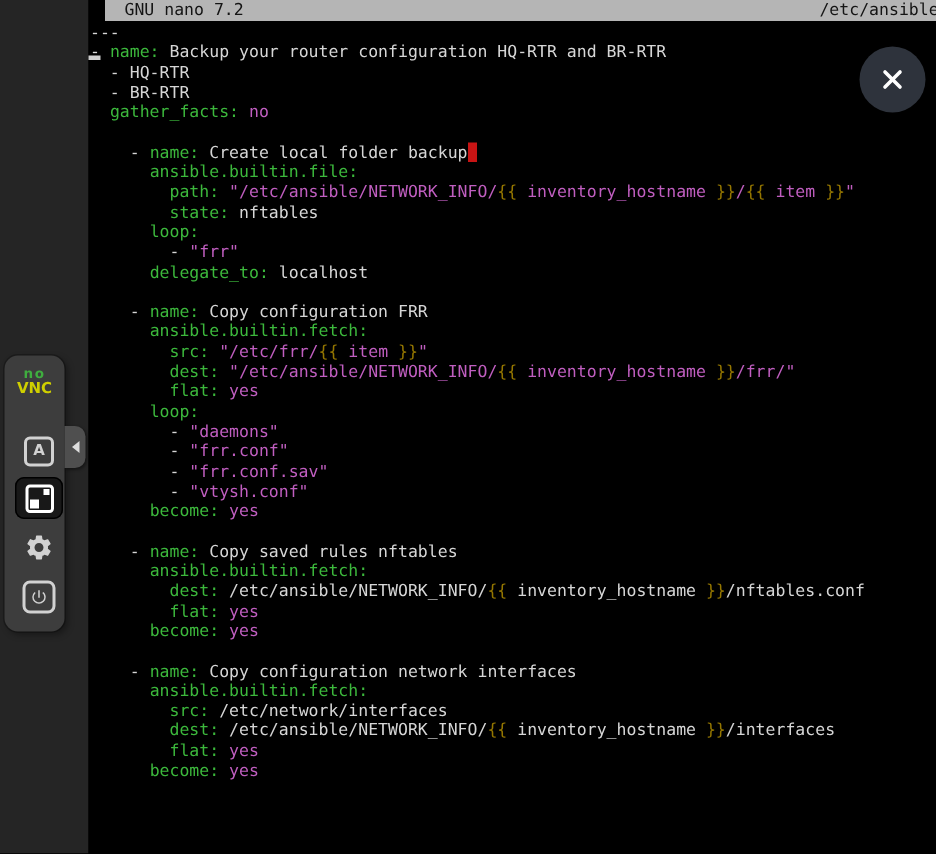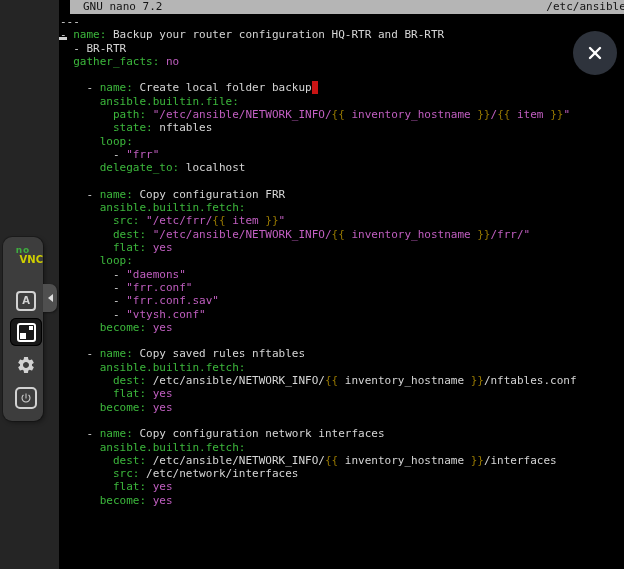--- a/index.html
+++ b/index.html
@@ -16,21 +16,21 @@
   .vnc-panel {
     position:absolute; left:3px; top:237px; width:40px; height:184px;
     background:var(--panel-bg,#3d3d3d); border-radius:9px;
     box-shadow:0 0 0 1px rgba(0,0,0,.25), 2px 2px 4px rgba(0,0,0,.35);
   }
   .vnc-logo {
     position:absolute; left:0; top:9px; width:40px; text-align:center;
     font-family:"DejaVu Sans", sans-serif; font-weight:bold; line-height:9px;
   }
   .vnc-logo .l1 { color:var(--logo-green,#3fae3f); font-size:9px; letter-spacing:1px; }
-  .vnc-logo .l2 { color:var(--logo-yellow,#cfcf00); font-size:10px;text-align:right; }
+  .vnc-logo .l2 { color:var(--logo-yellow,#cfcf00); font-size:10px; }
   .vnc-btn {
     position:absolute; left:7px; width:32px; height:28px;
     display:flex; align-items:center; justify-content:center;
     border-radius:6px; cursor:pointer;
   }
   .vnc-btn.active { background:#181818; box-shadow:inset 0 0 0 1px #000; }
   .akey {
     width:16px; height:16px; border:2px solid var(--icon,#d2d2d2); border-radius:4px;
     color:var(--icon,#d2d2d2); font-size:10px; font-weight:bold; line-height:16px;
     text-align:center; font-family:"DejaVu Sans", sans-serif;
@@ -120,20 +120,21 @@
 
 <div class="terminal">
   <div class="titlebar">
     <span class="title-left">GNU nano 7.2</span>
     <span class="title-right">/etc/ansible/b</span>
   </div>
   <div class="editor">
     <div class="mouse-artifact"></div>
   <div class="line"><span class="seg-p">---</span></div>
       <div class="line"><span class="seg-p">- </span><span class="seg-k">name:</span><span class="seg-p"> Backup your router configuration HQ-RTR and BR-RTR</span></div>
+      <div class="line"><span class="seg-p">  - HQ-RTR</span></div>
       <div class="line"><span class="seg-p">  - BR-RTR</span></div>
       <div class="line"><span class="seg-p">  </span><span class="seg-k">gather_facts:</span><span class="seg-p"> </span><span class="seg-s">no</span></div>
       <div class="line">&nbsp;</div>
       <div class="line"><span class="seg-p">    - </span><span class="seg-k">name:</span><span class="seg-p"> Create local folder backup</span><span class="seg-c"> </span></div>
       <div class="line"><span class="seg-p">      </span><span class="seg-k">ansible.builtin.file:</span></div>
       <div class="line"><span class="seg-p">        </span><span class="seg-k">path:</span><span class="seg-p"> </span><span class="seg-s">"/etc/ansible/NETWORK_INFO/</span><span class="seg-j">{{</span><span class="seg-s"> inventory_hostname </span><span class="seg-j">}}</span><span class="seg-s">/</span><span class="seg-j">{{</span><span class="seg-s"> item </span><span class="seg-j">}}</span><span class="seg-s">"</span></div>
       <div class="line"><span class="seg-p">        </span><span class="seg-k">state:</span><span class="seg-p"> nftables</span></div>
       <div class="line"><span class="seg-p">      </span><span class="seg-k">loop:</span></div>
       <div class="line"><span class="seg-p">        - </span><span class="seg-s">"frr"</span></div>
       <div class="line"><span class="seg-p">      </span><span class="seg-k">delegate_to:</span><span class="seg-p"> localhost</span></div>
@@ -151,22 +152,22 @@
       <div class="line"><span class="seg-p">      </span><span class="seg-k">become:</span><span class="seg-p"> </span><span class="seg-s">yes</span></div>
       <div class="line">&nbsp;</div>
       <div class="line"><span class="seg-p">    - </span><span class="seg-k">name:</span><span class="seg-p"> Copy saved rules nftables</span></div>
       <div class="line"><span class="seg-p">      </span><span class="seg-k">ansible.builtin.fetch:</span></div>
       <div class="line"><span class="seg-p">        </span><span class="seg-k">dest:</span><span class="seg-p"> /etc/ansible/NETWORK_INFO/</span><span class="seg-j">{{</span><span class="seg-p"> inventory_hostname </span><span class="seg-j">}}</span><span class="seg-p">/nftables.conf</span></div>
       <div class="line"><span class="seg-p">        </span><span class="seg-k">flat:</span><span class="seg-p"> </span><span class="seg-s">yes</span></div>
       <div class="line"><span class="seg-p">      </span><span class="seg-k">become:</span><span class="seg-p"> </span><span class="seg-s">yes</span></div>
       <div class="line">&nbsp;</div>
       <div class="line"><span class="seg-p">    - </span><span class="seg-k">name:</span><span class="seg-p"> Copy configuration network interfaces</span></div>
       <div class="line"><span class="seg-p">      </span><span class="seg-k">ansible.builtin.fetch:</span></div>
+      <div class="line"><span class="seg-p">        </span><span class="seg-k">src:</span><span class="seg-p"> /etc/network/interfaces</span></div>
       <div class="line"><span class="seg-p">        </span><span class="seg-k">dest:</span><span class="seg-p"> /etc/ansible/NETWORK_INFO/</span><span class="seg-j">{{</span><span class="seg-p"> inventory_hostname </span><span class="seg-j">}}</span><span class="seg-p">/interfaces</span></div>
-      <div class="line"><span class="seg-p">        </span><span class="seg-k">src:</span><span class="seg-p"> /etc/network/interfaces</span></div>
       <div class="line"><span class="seg-p">        </span><span class="seg-k">flat:</span><span class="seg-p"> </span><span class="seg-s">yes</span></div>
       <div class="line"><span class="seg-p">      </span><span class="seg-k">become:</span><span class="seg-p"> </span><span class="seg-s">yes</span></div>
     </div>
 </div>
 
 <div class="close-btn">
   <svg width="16" height="16" viewBox="0 0 16 16">
     <line x1="3" y1="3" x2="13" y2="13" stroke="#fff" stroke-width="2.4" stroke-linecap="round"></line>
     <line x1="13" y1="3" x2="3" y2="13" stroke="#fff" stroke-width="2.4" stroke-linecap="round"></line>
   </svg>

